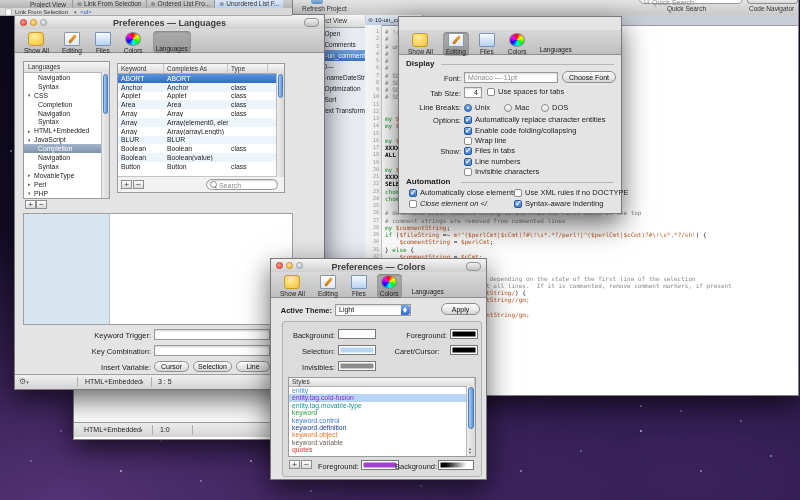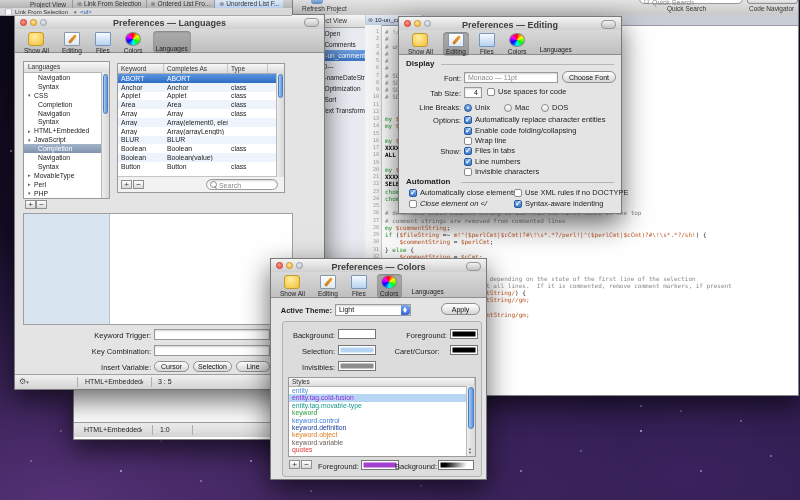--- a/index.html
+++ b/index.html
@@ -478,27 +478,20 @@
       <span style="position:absolute;left:4px;top:2px;font-size:8px;color:#555;font-family:'DejaVu Sans',sans-serif;">⚙<span class="tri">▾</span></span>
       <span class="vsep" style="left:62px;top:2px;height:10px;"></span>
       <span class="label" style="left:70px;top:3px;font-size:7px;">HTML+Embedded</span>
       <span class="tri" style="position:absolute;left:126px;top:4px;">▾</span>
       <span class="vsep" style="left:136px;top:2px;height:10px;"></span>
       <span class="label" style="left:143px;top:3px;font-size:7px;">3 : 5</span>
     </div>
   </div>
 
   <div class="window" id="w3" style="left:398px;top:16px;width:224px;height:198px;">
-    <div class="titlebar" style="height:13px;">
-      <span class="tl red" style="left:5px;top:3px;"></span>
-      <span class="tl yel" style="left:15px;top:3px;"></span>
-      <span class="tl gry" style="left:25px;top:3px;"></span>
-      <span class="wtitle" style="top:2.5px;">Preferences — Editing</span>
-      <span class="lozenge" style="right:5px;top:3px;"></span>
-    </div>
     <div class="toolbar" style="top:13px;height:25px;">
         <div class="tbitem">
           <div class="tbicon ic-showall"></div>
           <span class="tblabel">Show All</span>
         </div>
         <div class="tbitem sel">
           <div class="tbicon ic-editing"></div>
           <span class="tblabel">Editing</span>
         </div>
         <div class="tbitem">
@@ -525,21 +518,21 @@
     <div class="label rlabel" style="left:12px;top:86px;width:50px;">Line Breaks:</div>
     <div id="radios"></div>
     <div class="label rlabel" style="left:12px;top:99px;width:50px;">Options:</div>
     <div id="optchecks"></div>
     <div class="label rlabel" style="left:12px;top:130px;width:50px;">Show:</div>
     <div id="showchecks"></div>
     <div class="hdr" style="left:7px;top:160px;">Automation</div>
     <div class="hrline" style="left:62px;right:7px;top:165px;"></div>
     <div id="autochecks"></div>
   <div class="cb" style="left: 88px; top: 71px;"></div>
-      <div class="cklabel" style="left: 99px; top: 70px;">Use spaces for code</div>
+      <div class="cklabel" style="left: 99px; top: 70px;">Use spaces for tabs</div>
       <div class="radio on" style="left: 65px; top: 87px;"></div>
       <div class="cklabel" style="left: 76px; top: 86px;">Unix</div>
       <div class="radio" style="left: 105px; top: 87px;"></div>
       <div class="cklabel" style="left: 116px; top: 86px;">Mac</div>
       <div class="radio" style="left: 142px; top: 87px;"></div>
       <div class="cklabel" style="left: 153px; top: 86px;">DOS</div>
       <div class="cb on" style="left: 65px; top: 99px;"></div>
       <div class="cklabel" style="left: 76px; top: 98px;">Automatically replace character entities</div>
       <div class="cb on" style="left: 65px; top: 109.5px;"></div>
       <div class="cklabel" style="left: 76px; top: 108.5px;">Enable code folding/collapsing</div>

